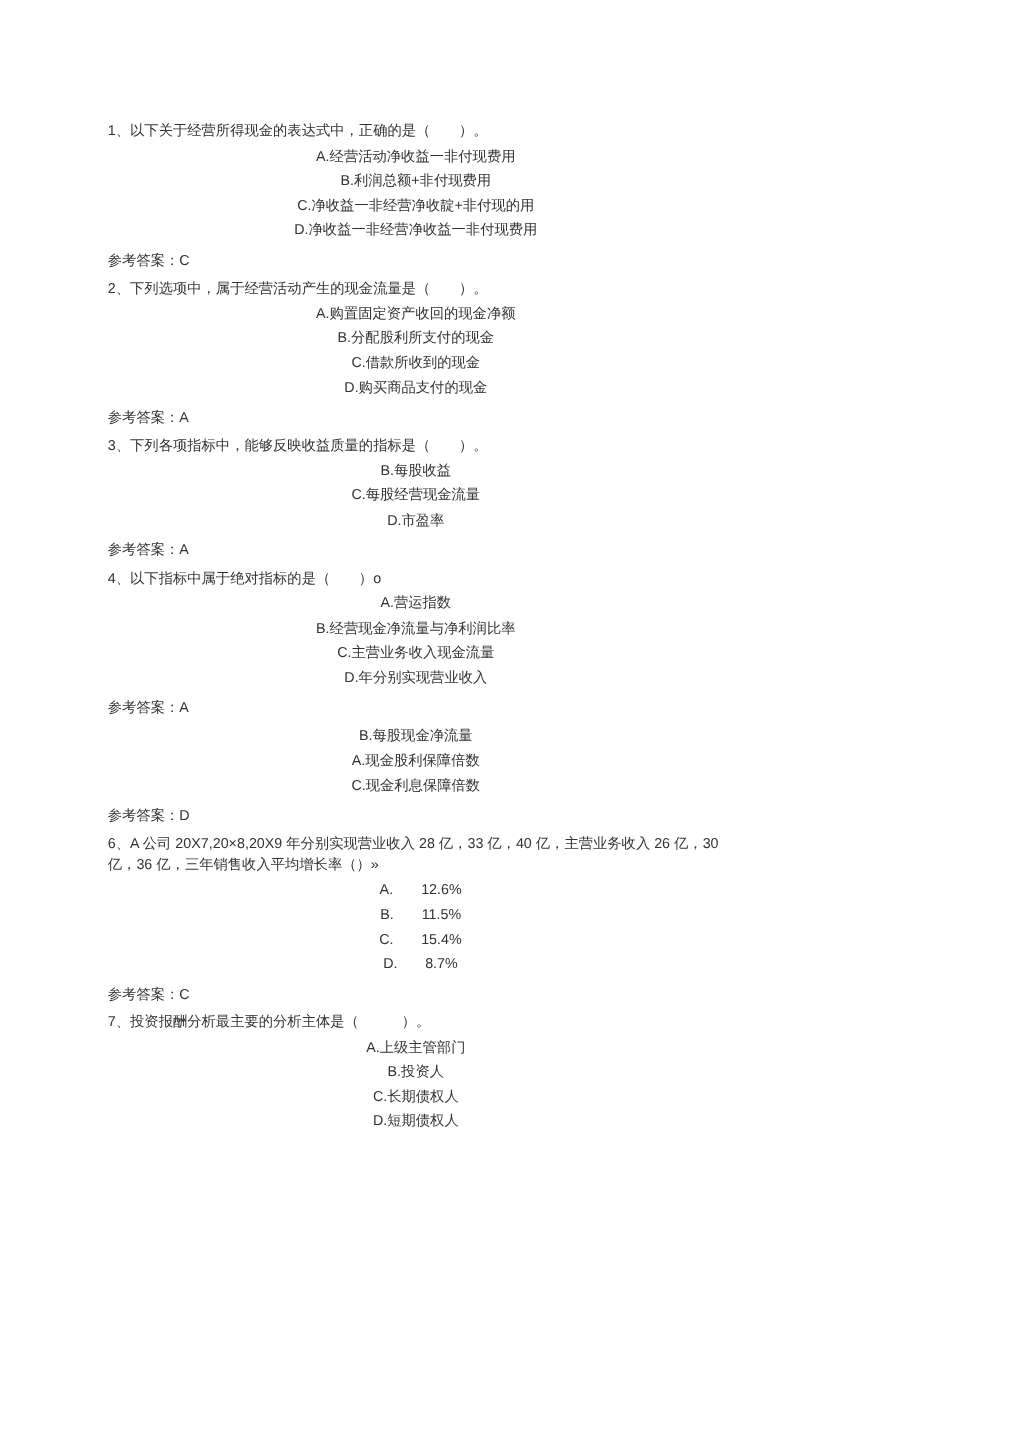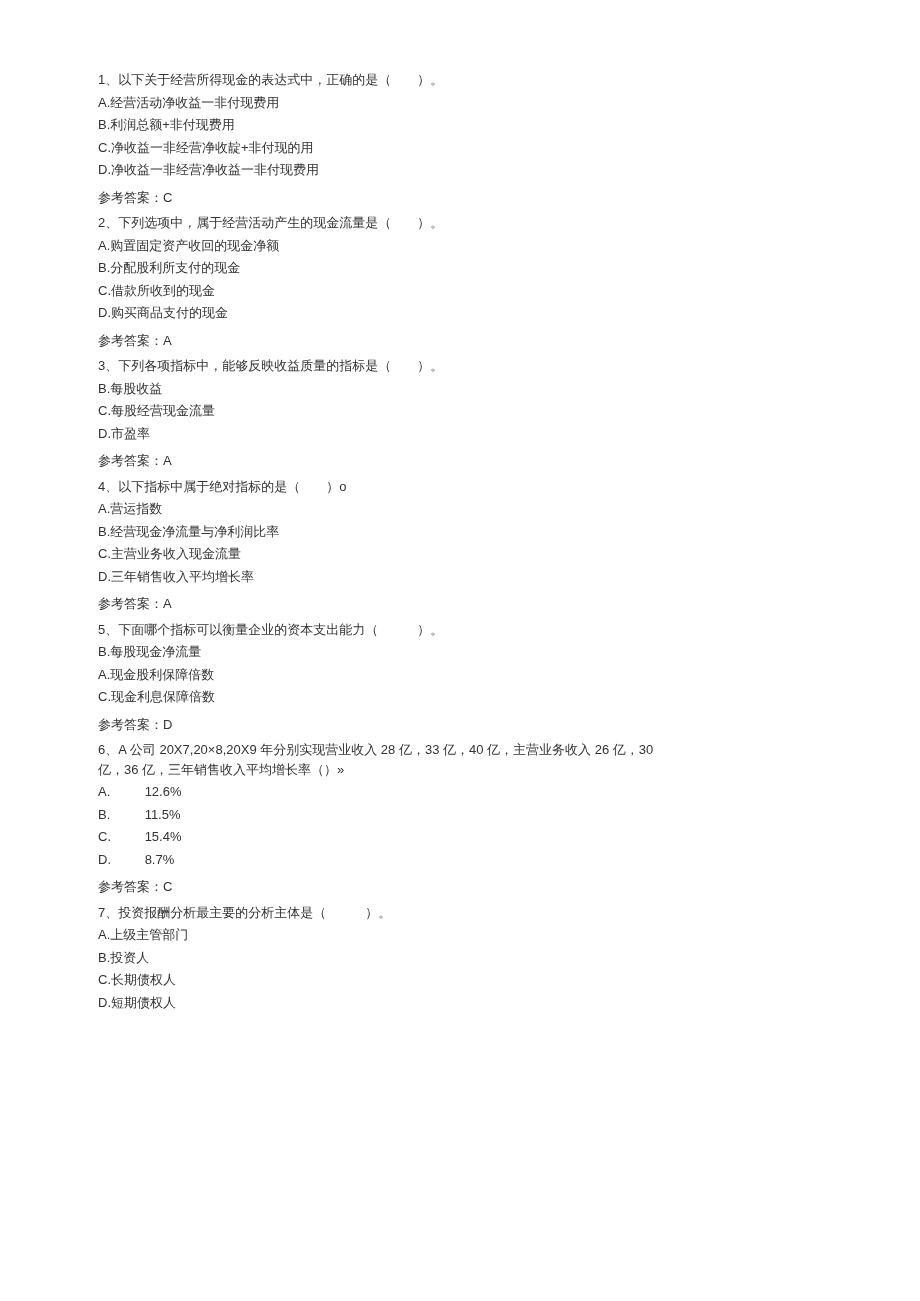--- a/index.html
+++ b/index.html
@@ -7,30 +7,31 @@
     padding: 0;
     background: #ffffff;
     font-family: "Microsoft YaHei", "SimSun", Arial, sans-serif;
     font-size: 13px;
     color: #333333;
     line-height: 1.5;
   }
   .page {
     width: 756px;
     box-sizing: border-box;
-    padding: 68px 98px 40px 98px;
+    padding: 107px 98px 40px 98px;
   }
   .question {
     margin-bottom: 6px;
   }
   .stem {
     margin: 2px 0;
   }
   .options {
     margin: 0;
+    text-align: center;
   }
   .option {
     margin: 3px 0;
   }
   .answer {
     margin: 8px 0 6px 0;
   }
   .opt-letter {
     display: inline-block;
     width: 30px;
@@ -75,27 +76,26 @@
     </div>
     <div class="answer">参考答案：A</div>
   </div>
 
   <div class="question">
     <div class="stem">4、以下指标中属于绝对指标的是（　　）o</div>
     <div class="options">
       <div class="option">A.营运指数</div>
       <div class="option">B.经营现金净流量与净利润比率</div>
       <div class="option">C.主营业务收入现金流量</div>
-      <div class="option">D.三年销售收入平均增长率</div>
+      <div class="option">D.年分别实现营业收入</div>
     </div>
     <div class="answer">参考答案：A</div>
   </div>
 
   <div class="question">
-    <div class="stem">5、下面哪个指标可以衡量企业的资本支出能力（　　　）。</div>
     <div class="options">
       <div class="option">B.每股现金净流量</div>
       <div class="option">A.现金股利保障倍数</div>
       <div class="option">C.现金利息保障倍数</div>
     </div>
     <div class="answer">参考答案：D</div>
   </div>
 
   <div class="question">
     <div class="stem">6、A 公司 20X7,20×8,20X9 年分别实现营业收入 28 亿，33 亿，40 亿，主营业务收入 26 亿，30 亿，36 亿，三年销售收入平均增长率（）»</div>

